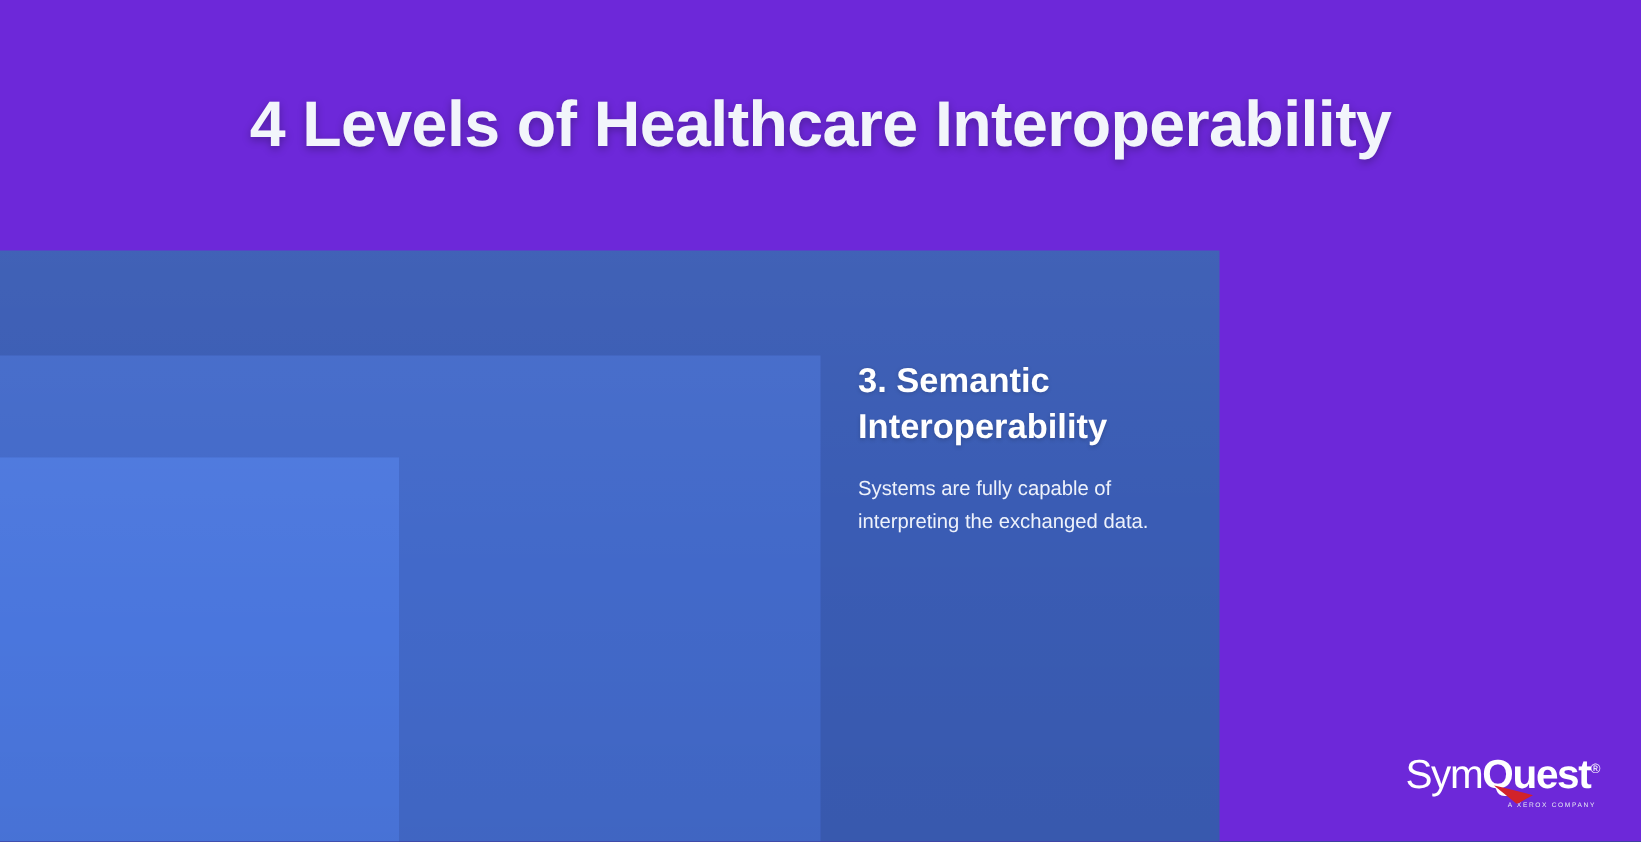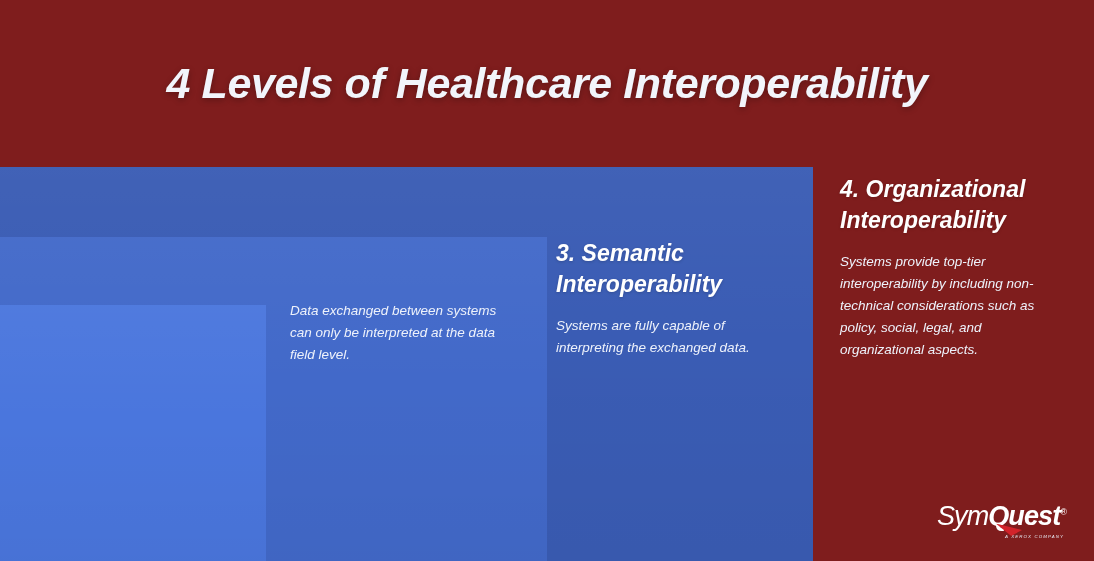--- a/index.html
+++ b/index.html
@@ -11,23 +11,22 @@
     height: 561px;
     overflow: hidden;
     font-family: "Liberation Sans", sans-serif;
     background: #2b4077;
   }
 
   #infographic {
     position: relative;
     width: 1094px;
     height: 561px;
-    background: #7f1d1d;
+    background: #6d28d9;
     overflow: hidden;
-    font-style: italic;
   }
 
   
   .title-band {
     position: absolute;
     left: 0;
     top: 0;
     width: 1094px;
     height: 167px;
     display: flex;
@@ -109,21 +108,21 @@
   }
   .col-body {
     font-size: 13.5px;
     line-height: 1.63;
     color: #eef2fb;
     margin: 0;
   }
 
   .col-1 { left: 24px;  top: 348px; width: 220px; }
   .col-2 { left: 290px; top: 300px; width: 228px; }
-  .col-3 { left: 556px; top: 238px; width: 230px; }
+  .col-3 { left: 572px; top: 238px; width: 230px; }
   .col-4 { left: 840px; top: 174px; width: 226px; }
 
   
   .logo {
     position: absolute;
     right: 28px;
     bottom: 22px;
     z-index: 20;
     text-align: right;
     line-height: 1;
@@ -174,32 +173,27 @@
 
   <div id="layers">
     <div class="step step-4"></div>
     <div class="step step-3"></div>
     <div class="step step-2"></div>
     <div class="step step-1"></div>
   </div>
 
 
   <div class="col col-2">
-    <p class="col-body">Data exchanged between systems can only be interpreted at the data field level.</p>
   </div>
 
   <div class="col col-3">
     <h2 class="col-heading">3. Semantic Interoperability</h2>
     <p class="col-body">Systems are fully capable of interpreting the exchanged data.</p>
   </div>
 
-  <div class="col col-4">
-    <h2 class="col-heading">4. Organizational Interoperability</h2>
-    <p class="col-body">Systems provide top-tier interoperability by including non-technical considerations such as policy, social, legal, and organizational aspects.</p>
-  </div>
 
   <div class="logo">
     <div class="logo-wordmark">
       <span class="logo-sym">Sym</span><span class="logo-quest">Quest</span><span class="logo-reg">®</span>
       <span class="logo-swoosh"></span>
     </div>
     <div class="logo-tagline">A XEROX COMPANY</div>
   </div>
 
 </div>

